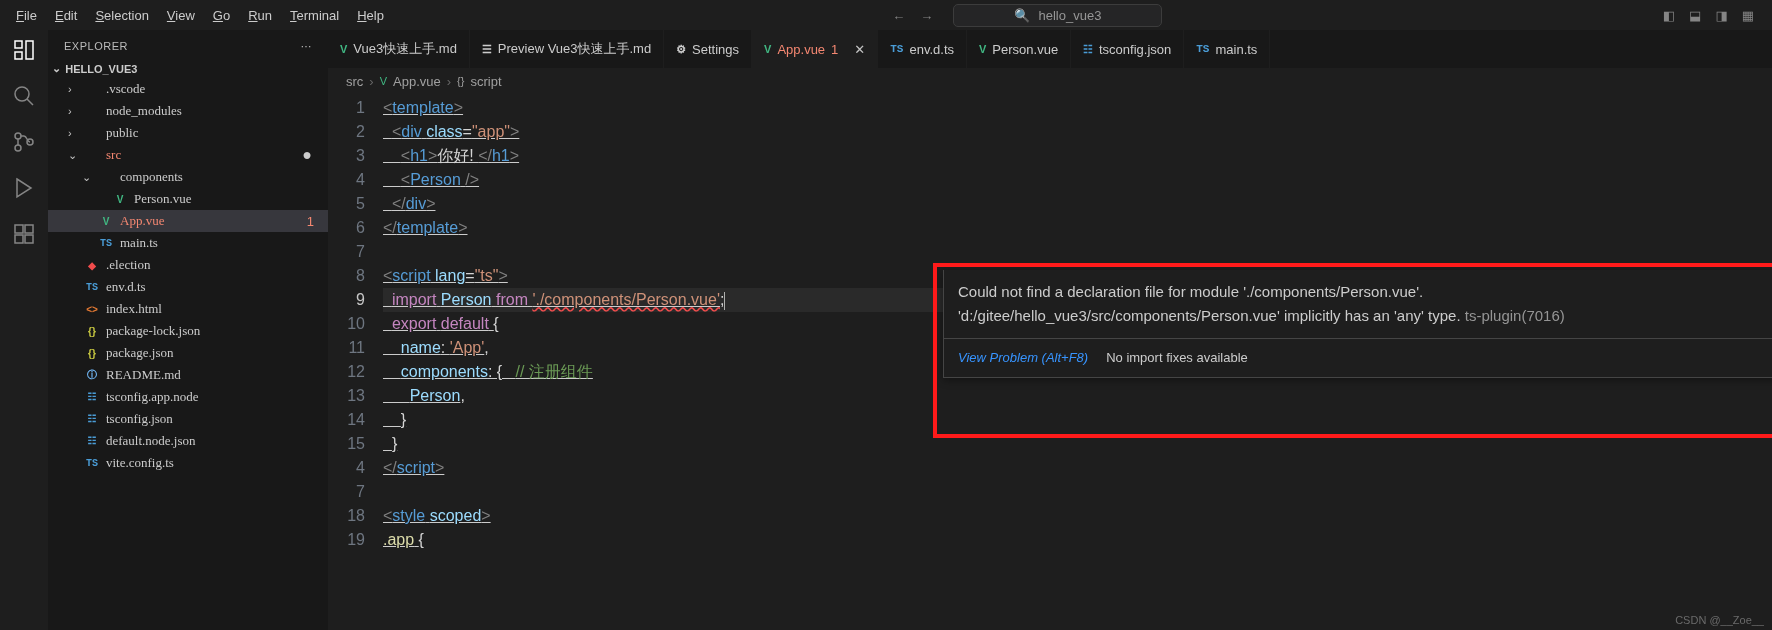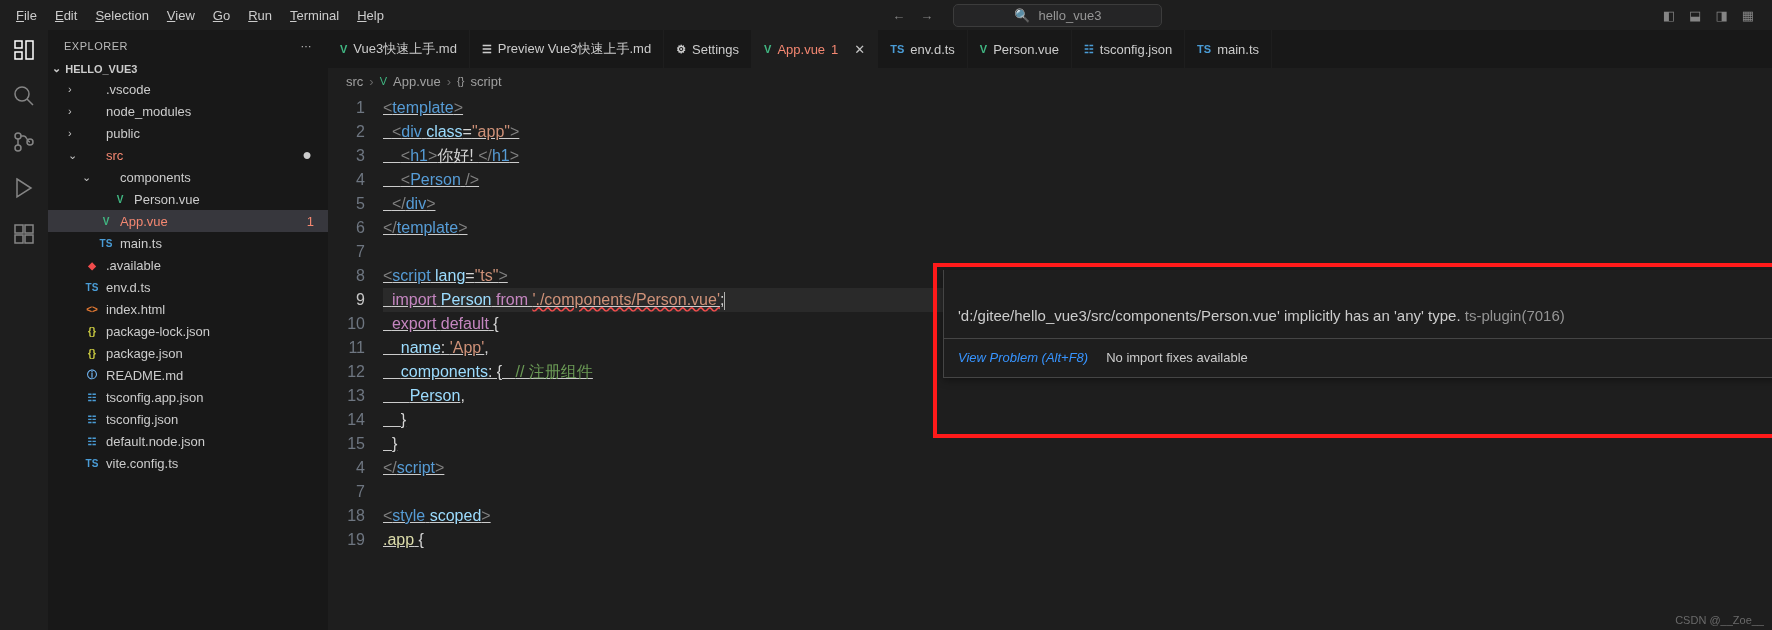--- a/index.html
+++ b/index.html
@@ -20,21 +20,21 @@
 .activity-icon.active { color: #ffffff; }
 
 .sidebar { width: 280px; background: #181818; display: flex; flex-direction: column; }
 .sidebar-header { display: flex; justify-content: space-between; padding: 10px 16px 6px; font-size: 11px; color: #bbbbbb; letter-spacing: 0.5px; }
 .section-header { display: flex; align-items: center; gap: 4px; padding: 3px 4px; font-weight: bold; font-size: 11px; }
 .tree { flex: 1; overflow: auto; }
 .tree-item { display: flex; align-items: center; gap: 6px; padding: 2px 8px; height: 22px; cursor: pointer; }
 .tree-item.selected { background: #37373d; }
 .tree-item .chev { width: 10px; color: #c5c5c5; font-size: 11px; }
 .tree-item .ficon { width: 16px; text-align: center; }
-.tree-item .label { flex: 1; white-space: nowrap; }
+.tree-item .label { flex: 1; white-space: nowrap; font-family: Liberation Serif, serif; }
 .error-text { color: #f48771; }
 .badge-err { color: #f48771; margin-right: 6px; }
 .modified-dot { color: #cccccc; margin-right: 8px; font-size: 16px; }
 
 .editor-area { flex: 1; display: flex; flex-direction: column; background: #1e1e1e; }
 .tabs { display: flex; background: #181818; height: 38px; overflow: hidden; }
 .tab { display: flex; align-items: center; gap: 6px; padding: 0 12px; background: #181818; border-right: 1px solid #1e1e1e; cursor: pointer; white-space: nowrap; }
 .tab.active { background: #1e1e1e; }
 .tab-close { color: #c5c5c5; margin-left: 4px; }
 
@@ -66,21 +66,21 @@
 .hover-actions { border-top: 1px solid #454545; padding: 7px 14px; display: flex; gap: 18px; font-family: "Segoe UI", sans-serif; font-size: 13px; }
 .hover-link { color: #3794ff; cursor: pointer; font-style: italic; }
 
 .highlight-border { position: absolute; border: 4px solid #ff1a1a; pointer-events: none; left: 605px; top: 169px; width: 900px; height: 175px; z-index: 10; }
 
 .cursor { display: inline-block; width: 1px; height: 18px; background: #aeafad; vertical-align: middle; }
 
 .watermark { position: absolute; right: 8px; bottom: 4px; color: #6a6a6a; font-size: 11px; }
 
 .ic-vue { color: #41b883; }
-.ic-ts { color: #4a9cd6; }
+.ic-ts { color: #4a9cd6; font-family: Liberation Mono, monospace; }
 .ic-json { color: #cbcb41; }
 .ic-html { color: #e37933; }
 .ic-git { color: #f14c4c; }
 .ic-info { color: #75beff; }
 </style>
 </head>
 <body>
 
 <div class="menubar">
   <div class="menu-items">
@@ -185,21 +185,21 @@
           <span class="badge-err">1</span>
         </div>
         <div class="tree-item" style="padding-left: 34px;">
           <span class="chev"></span>
           <span class="ficon ic-ts" style="font-size:10px;font-weight:bold">TS</span>
           <span class="label ">main.ts</span>
         </div>
         <div class="tree-item" style="padding-left: 20px;">
           <span class="chev"></span>
           <span class="ficon ic-git" style="font-size:10px;font-weight:bold">◆</span>
-          <span class="label ">.available</span>
+          <span class="label ">.election</span>
         </div>
         <div class="tree-item" style="padding-left: 20px;">
           <span class="chev"></span>
           <span class="ficon ic-ts" style="font-size:10px;font-weight:bold">TS</span>
           <span class="label ">env.d.ts</span>
         </div>
         <div class="tree-item" style="padding-left: 20px;">
           <span class="chev"></span>
           <span class="ficon ic-html" style="font-size:10px;font-weight:bold">&lt;&gt;</span>
           <span class="label ">index.html</span>
@@ -215,21 +215,21 @@
           <span class="label ">package.json</span>
         </div>
         <div class="tree-item" style="padding-left: 20px;">
           <span class="chev"></span>
           <span class="ficon ic-info" style="font-size:10px;font-weight:bold">ⓘ</span>
           <span class="label ">README.md</span>
         </div>
         <div class="tree-item" style="padding-left: 20px;">
           <span class="chev"></span>
           <span class="ficon ic-ts" style="font-size:10px;font-weight:bold">☷</span>
-          <span class="label ">tsconfig.app.json</span>
+          <span class="label ">tsconfig.app.node</span>
         </div>
         <div class="tree-item" style="padding-left: 20px;">
           <span class="chev"></span>
           <span class="ficon ic-ts" style="font-size:10px;font-weight:bold">☷</span>
           <span class="label ">tsconfig.json</span>
         </div>
         <div class="tree-item" style="padding-left: 20px;">
           <span class="chev"></span>
           <span class="ficon ic-ts" style="font-size:10px;font-weight:bold">☷</span>
           <span class="label ">default.node.json</span>
@@ -307,21 +307,21 @@
           <div>15</div>
           <div>4</div>
           <div>7</div>
           <div>18</div>
           <div>19</div>
         </div>
       <div class="code" id="code"><div class="line"><span class="t-br">&lt;</span><span class="t-tag">template</span><span class="t-br">&gt;</span></div><div class="line"><span class="">  </span><span class="t-br">&lt;</span><span class="t-tag">div</span><span class=""> </span><span class="t-attr">class</span><span class="t-txt">=</span><span class="t-str">"app"</span><span class="t-br">&gt;</span></div><div class="line"><span class="">    </span><span class="t-br">&lt;</span><span class="t-tag">h1</span><span class="t-br">&gt;</span><span class="t-txt">你好! </span><span class="t-br">&lt;/</span><span class="t-tag">h1</span><span class="t-br">&gt;</span></div><div class="line"><span class="">    </span><span class="t-br">&lt;</span><span class="t-tag">Person</span><span class=""> </span><span class="t-br">/&gt;</span></div><div class="line"><span class="">  </span><span class="t-br">&lt;/</span><span class="t-tag">div</span><span class="t-br">&gt;</span></div><div class="line"><span class="t-br">&lt;/</span><span class="t-tag">template</span><span class="t-br">&gt;</span></div><div class="line"></div><div class="line"><span class="t-br">&lt;</span><span class="t-tag">script</span><span class=""> </span><span class="t-attr">lang</span><span class="t-txt">=</span><span class="t-str">"ts"</span><span class="t-br">&gt;</span></div><div class="line hl"><span class="">  </span><span class="t-kw">import</span><span class=""> </span><span class="t-id">Person</span><span class=""> </span><span class="t-kw">from</span><span class=""> </span><span class="t-str err-underline">'./components/Person.vue'</span><span class="t-txt">;</span><span class="cursor"></span></div><div class="line"><span class="">  </span><span class="t-kw">export</span><span class=""> </span><span class="t-kw">default</span><span class=""> </span><span class="t-txt">{</span></div><div class="line"><span class="">    </span><span class="t-id">name</span><span class="t-txt">: </span><span class="t-str">'App'</span><span class="t-txt">,</span></div><div class="line"><span class="">    </span><span class="t-id">components</span><span class="t-txt">: {   </span><span class="t-cm">// 注册组件</span></div><div class="line"><span class="">      </span><span class="t-id">Person</span><span class="t-txt">,</span></div><div class="line"><span class="">    </span><span class="t-txt">}</span></div><div class="line"><span class="">  </span><span class="t-txt">}</span></div><div class="line"><span class="t-br">&lt;/</span><span class="t-tag">script</span><span class="t-br">&gt;</span></div><div class="line"></div><div class="line"><span class="t-br">&lt;</span><span class="t-tag">style</span><span class=""> </span><span class="t-attr">scoped</span><span class="t-br">&gt;</span></div><div class="line"><span class="t-fn">.app</span><span class=""> </span><span class="t-txt">{</span></div></div>
 
       <div class="hover-box">
         <div class="hover-msg">
-          <br>
+          <span>Could not find a declaration file for module './components/Person.vue'.</span><br>
           <span>'d:/gitee/hello_vue3/src/components/Person.vue' implicitly has an 'any' type.</span>
           <span class="dim">ts-plugin(7016)</span>
         </div>
         <div class="hover-actions">
           <span class="hover-link">View Problem (Alt+F8)</span>
           <span style="color:#cccccc">No import fixes available</span>
         </div>
       </div>
 
       <div class="highlight-border"></div>

